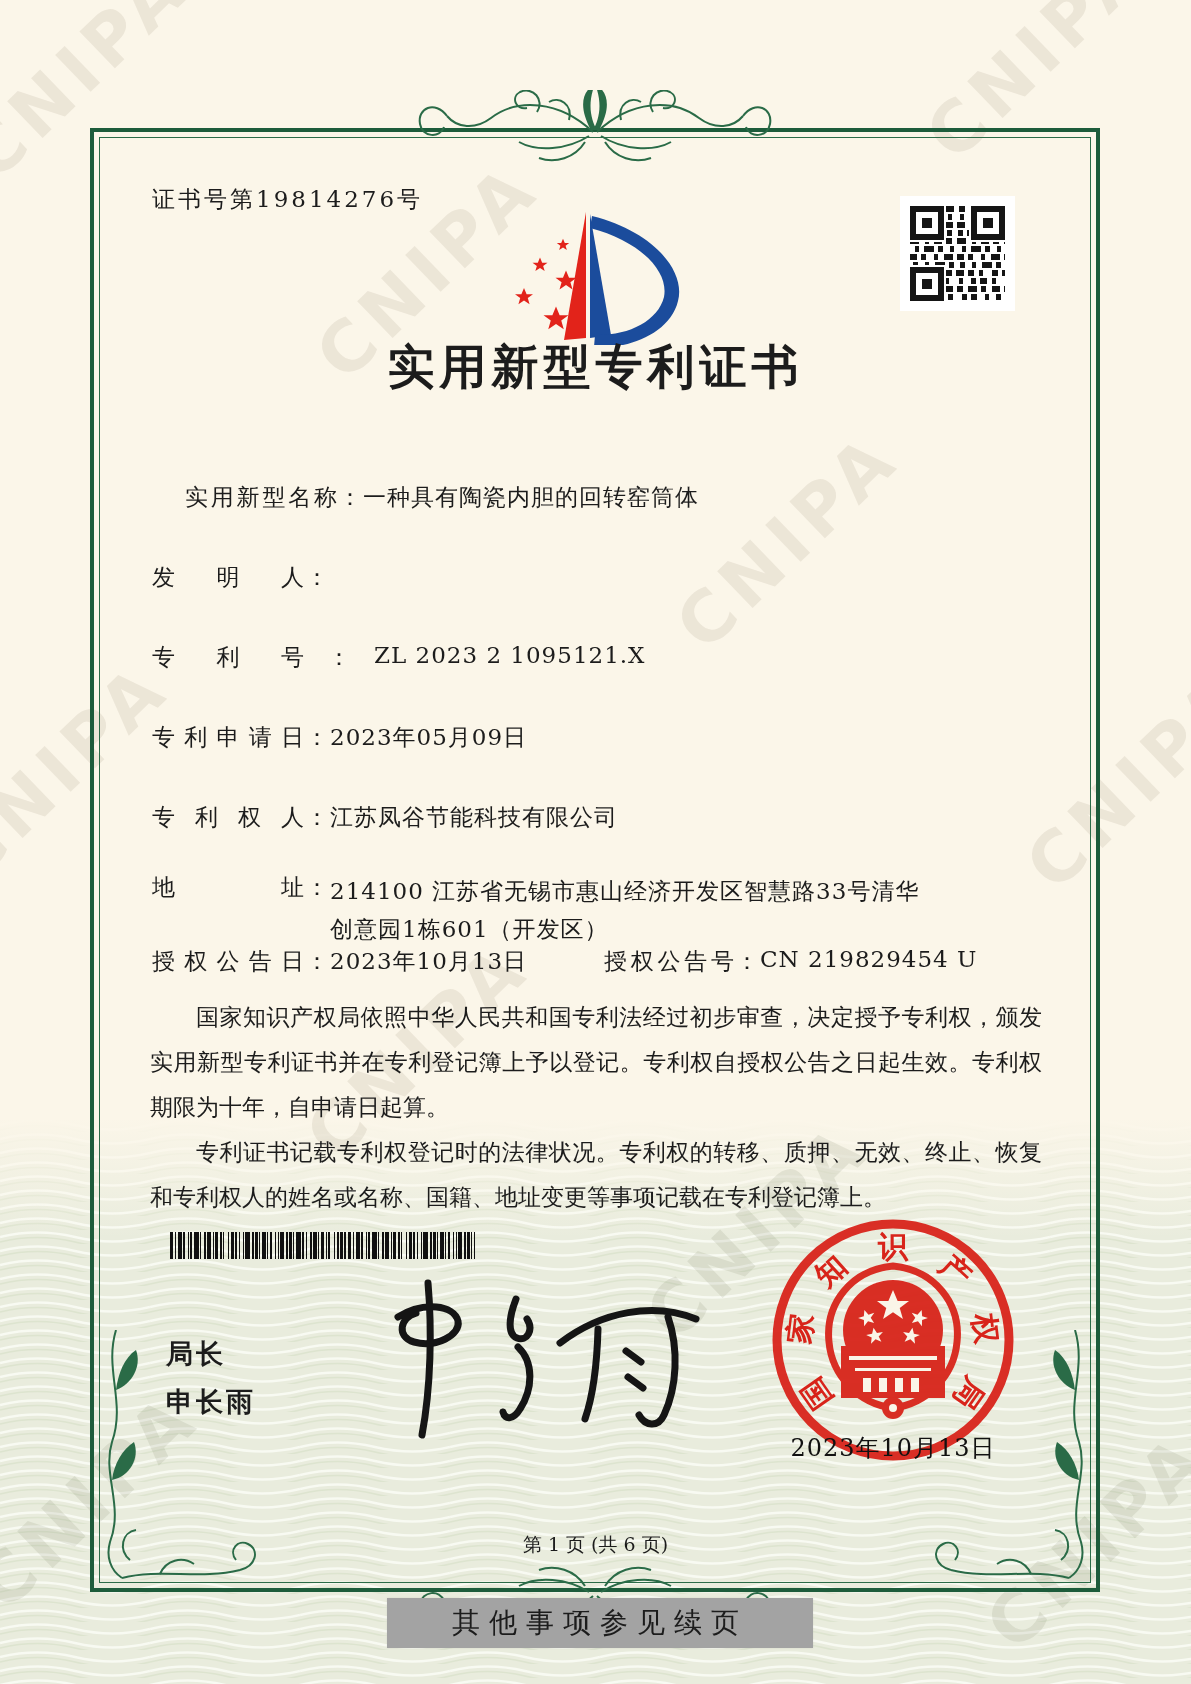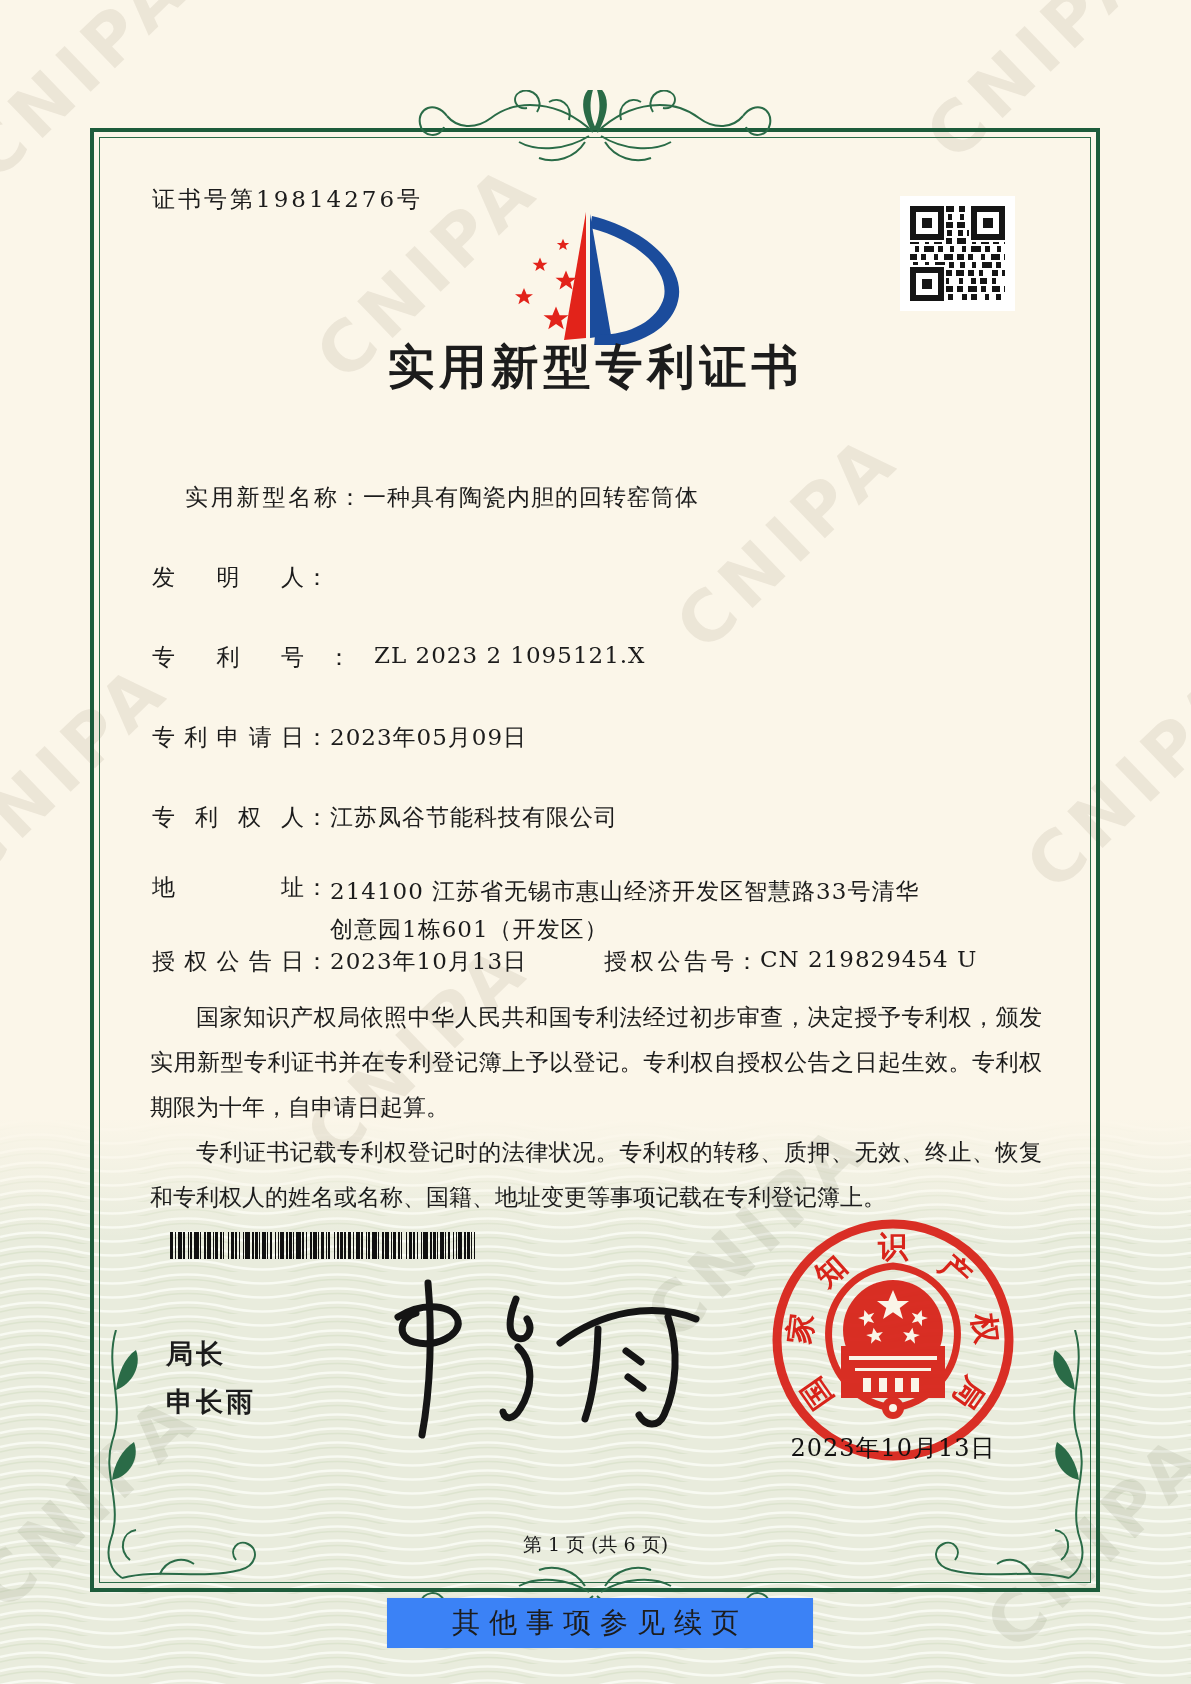--- a/index.html
+++ b/index.html
@@ -40,21 +40,21 @@
   .para{position:absolute;left:150px;width:892px;z-index:4;font-size:23px;line-height:45px;
         text-align:justify;text-indent:2em;}
 
   #director-label,#director-name{position:absolute;left:166px;z-index:4;
         font-family:"DejaVu Sans","Liberation Sans",sans-serif;font-weight:bold;font-size:27px;letter-spacing:3px;}
   #director-label{top:1336px;}
   #director-name{top:1384px;}
 
   #footer-page{position:absolute;left:0;top:1532px;width:1191px;text-align:center;font-size:19px;z-index:4;}
 
-  #cont-box{position:absolute;left:387px;top:1598px;width:426px;height:50px;background:#3b82f6;
+  #cont-box{position:absolute;left:387px;top:1598px;width:426px;height:50px;background:#a3a3a3;
             z-index:5;display:flex;align-items:center;justify-content:center;
             font-size:28px;letter-spacing:9px;box-shadow:0 0 2px rgba(0,0,0,0.08);}
 
   
   #seal{position:absolute;left:771px;top:1218px;width:244px;height:244px;z-index:5;}
   #seal-chars{position:absolute;left:893px;top:1340px;width:0;height:0;z-index:6;}
   #seal-chars span{position:absolute;left:-16px;top:-16px;width:32px;height:32px;line-height:32px;
       text-align:center;font-size:30px;font-weight:bold;color:#d8241a;}
   #seal-date{position:absolute;left:771px;top:1432px;width:244px;text-align:center;z-index:7;
       font-size:24px;color:#111;letter-spacing:1px;}

